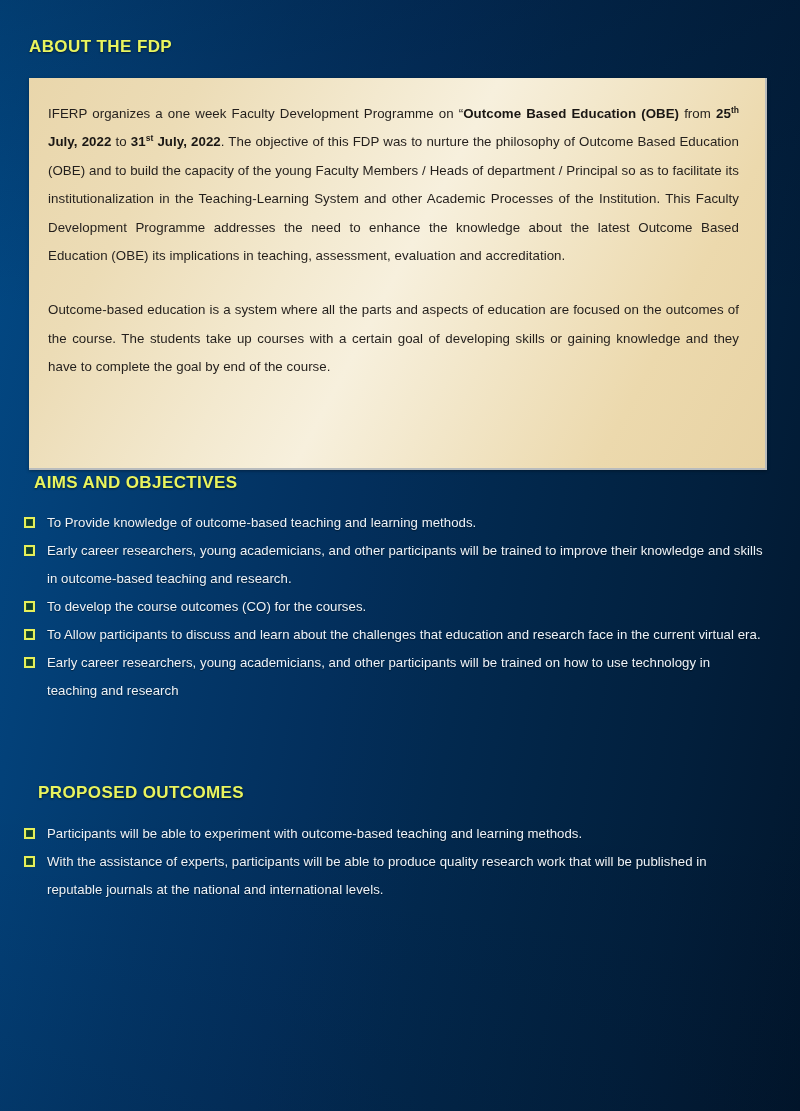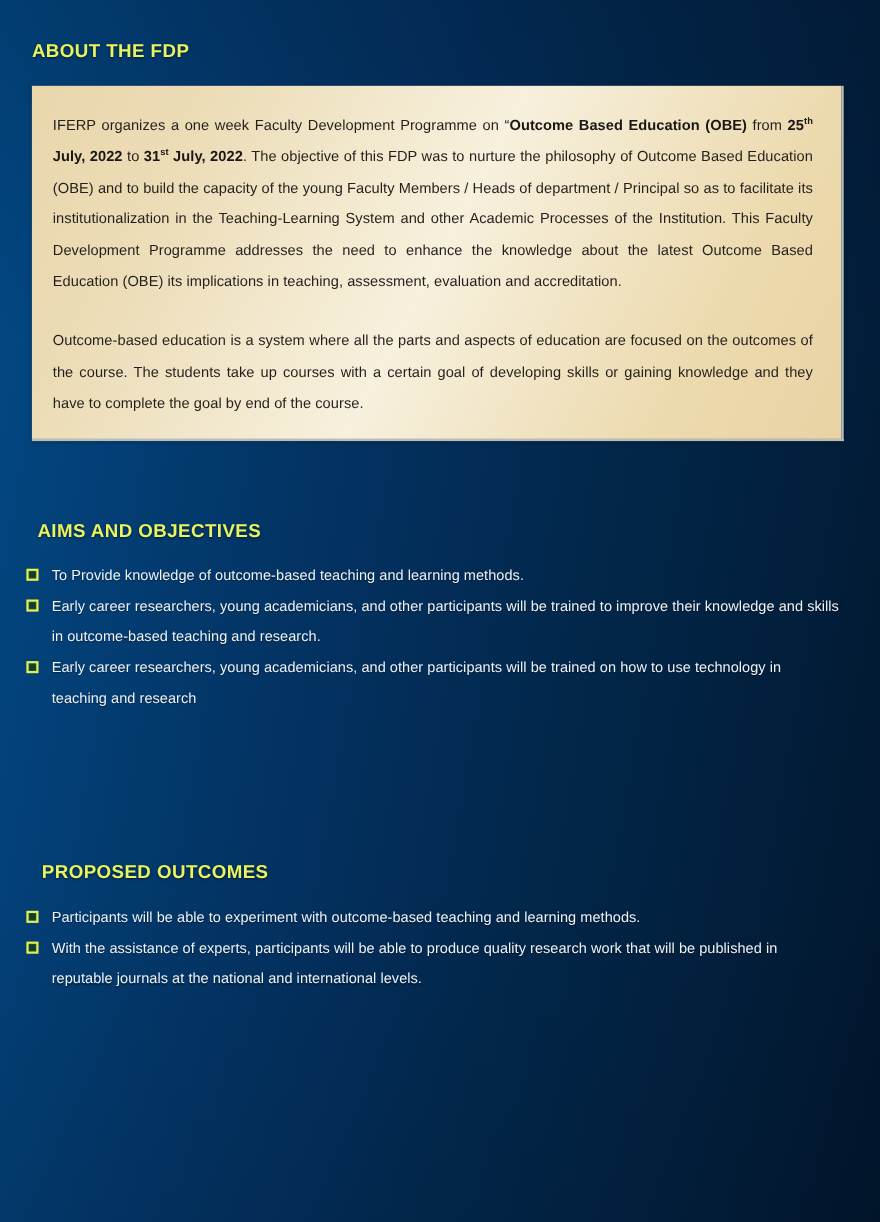--- a/index.html
+++ b/index.html
@@ -69,21 +69,21 @@
     left: 38px;
     top: 783px;
   }
 
   
   .about-box {
     position: absolute;
     left: 29px;
     top: 78px;
     width: 738px;
-    height: 323px;
+    height: 392px;
     box-sizing: border-box;
     padding: 22px 26px 20px 19px;
     background: linear-gradient(118deg,
         #e9d6ab 0%,
         #ecdcb6 18%,
         #f3e9cf 38%,
         #f7f0dd 50%,
         #f2e6c8 64%,
         #ecd9ad 82%,
         #e8d3a4 100%);
@@ -176,20 +176,28 @@
       <div class="bullet-row">
         <span class="bullet-icon"></span>
         <span class="bullet-text">To Provide knowledge of outcome-based teaching and learning methods.</span>
       </div>
       <div class="bullet-row">
         <span class="bullet-icon"></span>
         <span class="bullet-text">Early career researchers, young academicians, and other participants will be trained to improve their knowledge and skills in outcome-based teaching and research.</span>
       </div>
       <div class="bullet-row">
         <span class="bullet-icon"></span>
+        <span class="bullet-text">To develop the course outcomes (CO) for the courses.</span>
+      </div>
+      <div class="bullet-row">
+        <span class="bullet-icon"></span>
+        <span class="bullet-text">To Allow participants to discuss and learn about the challenges that education and research face in the current virtual era.</span>
+      </div>
+      <div class="bullet-row">
+        <span class="bullet-icon"></span>
         <span class="bullet-text">Early career researchers, young academicians, and other participants will be trained on how to use technology in teaching and research</span>
       </div>
     </div>
 
     <div class="section-heading heading-outcomes">PROPOSED OUTCOMES</div>
 
     <div class="bullet-list list-outcomes">
       <div class="bullet-row">
         <span class="bullet-icon"></span>
         <span class="bullet-text">Participants will be able to experiment with outcome-based teaching and learning methods.</span>

